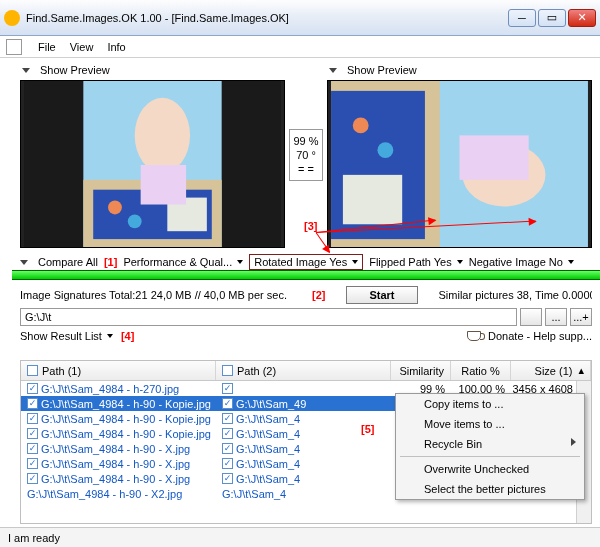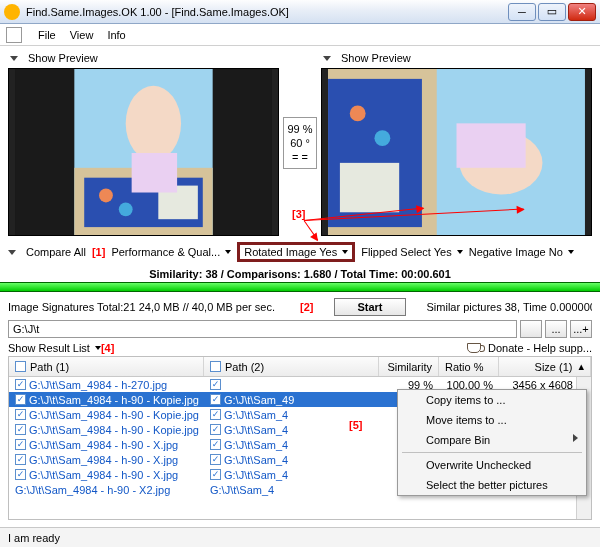--- a/index.html
+++ b/index.html
@@ -1,46 +1,46 @@
 <!DOCTYPE html>
 <html><head>
 <meta charset="utf-8">
 <style>
 *{margin:0;padding:0;box-sizing:border-box;font-family:"Segoe UI",Tahoma,sans-serif;font-size:11px}
 body{background:#fff;width:600px;height:547px;overflow:hidden;position:relative}
-.titlebar{height:24px;background:linear-gradient(#fdfdfe,#e8eef7 45%,#d5e1f2);display:flex;align-items:center;padding:0 4px;border-bottom:1px solid #8fa7c7}
+.titlebar{height:36px;background:linear-gradient(#fdfdfe,#e8eef7 45%,#d5e1f2);display:flex;align-items:center;padding:0 4px;border-bottom:1px solid #8fa7c7}
 .titlebar .ico{width:16px;height:16px;border-radius:50%;background:#ffb400;margin-right:6px}
 .titlebar .ttl{flex:1;color:#000}
 .winbtns{display:flex;gap:2px}
 .winbtn{width:28px;height:18px;border-radius:3px;display:flex;align-items:center;justify-content:center;border:1px solid #6f8fbd;background:linear-gradient(#eef3fb,#d4e2f5)}
 .winbtn.close{background:linear-gradient(#f08080,#d02910);color:#fff;border-color:#a02010}
 .menubar{height:22px;display:flex;align-items:center;padding:0 6px;gap:14px;border-bottom:1px solid #d0d0d0}
 .menubar .mico{width:16px;height:16px;background:#fff;border:1px solid #999;margin-right:2px}
-.content{padding:4px 8px 2px 8px}
+.content{padding:4px 8px 2px 20px}
 .prevrow{display:flex;gap:4px}
 .prevcol{flex:1}
 .showprev{display:flex;align-items:center;padding:2px 0 4px 2px}
 .chev{width:0;height:0;border-left:4px solid transparent;border-right:4px solid transparent;border-top:5px solid #444;margin-right:6px}
 .chevr{width:0;height:0;border-top:4px solid transparent;border-bottom:4px solid transparent;border-left:5px solid #444}
 .imgframe{height:168px;background:#222;border:1px solid #000;display:flex;align-items:center;justify-content:center;overflow:hidden;position:relative}
 .imgframe svg{width:100%;height:100%}
 .mid{width:34px;display:flex;align-items:center;justify-content:center}
 .midbox{border:1px solid #999;background:#fff;padding:4px 3px;text-align:center;line-height:1.3}
 .optrow{display:flex;align-items:center;gap:6px;margin-top:6px;position:relative}
 .opt{display:flex;align-items:center;gap:4px;white-space:nowrap}
 .opt .dd{width:0;height:0;border-left:3px solid transparent;border-right:3px solid transparent;border-top:4px solid #000;margin-left:1px}
 .ann{font-weight:700}
 .simline{text-align:center;font-weight:700;margin:6px 0 2px 0}
 .greenbar{height:10px;background:linear-gradient(#6f6,#0c0);border-top:1px solid #060;border-bottom:1px solid #060;margin:0 -8px 6px -8px}
 .sigrow{display:flex;align-items:center;gap:21px;margin-bottom:4px}
 .startbtn{border:1px solid #7a7a7a;background:linear-gradient(#fff,#e7e7e7);padding:2px 22px;font-weight:700}
 .pathrow{display:flex;align-items:center;gap:3px;margin-bottom:4px}
 .pathbox{flex:1;border:1px solid #999;height:18px;padding:0 4px;display:flex;align-items:center;background:#fff}
 .smbtn{width:22px;height:18px;border:1px solid #999;background:linear-gradient(#fff,#e6e6e6);display:flex;align-items:center;justify-content:center}
-.filtrow{display:flex;align-items:center;gap:0;margin-bottom:2px}
+.filtrow{display:flex;align-items:center;gap:8px;margin-bottom:18px}
 .table{border:1px solid #bfbfbf;height:164px;overflow:hidden;position:relative;background:#fff}
 .thead{display:flex;background:linear-gradient(#fcfcfc,#ececec);border-bottom:1px solid #c8c8c8;height:20px}
 .th{padding:2px 6px;border-right:1px solid #d5d5d5;display:flex;align-items:center;gap:4px}
 .tbody{}
 .tr{display:flex;height:15px;align-items:center}
 .tr.sel2{background:#2a72d1;color:#fff}
 .td{padding:0 6px;overflow:hidden;white-space:nowrap;text-overflow:ellipsis;display:flex;align-items:center;gap:3px}
 .ck{width:11px;height:11px;border:1px solid #5b8fce;background:#fff;display:inline-flex;align-items:center;justify-content:center;flex-shrink:0;font-size:9px;color:#2a72d1;line-height:1}
 .ctxmenu{position:absolute;background:#f4f4f4;border:1px solid #9a9a9a;box-shadow:2px 2px 4px rgba(0,0,0,.3);width:190px;z-index:50}
 .ctxmenu .mi{padding:4px 8px 4px 28px;position:relative}
@@ -89,21 +89,21 @@
             <circle cx="112" cy="142" r="7" fill="#4ad"></circle>
             <rect x="145" y="118" width="40" height="34" fill="#e6e9df"></rect>
             <ellipse cx="140" cy="55" rx="28" ry="38" fill="#f4d9c6"></ellipse>
             <rect x="118" y="85" width="46" height="40" fill="#ead0f2"></rect>
           </svg>
       </div>
     </div>
     <div class="mid">
       <div class="midbox">
         <div>99 %</div>
-          <div>60 °</div>
+          <div>70 °</div>
           <div>= =</div>
       </div>
     </div>
     <div class="prevcol">
       <div class="showprev opt">
           <span class="chev"></span>
           <span>Show Preview</span>
         </div>
       <div class="imgframe">
         <svg viewBox="0 0 260 168">
@@ -130,35 +130,34 @@
   <div class="optrow">
     <div class="opt">
         <span class="chev"></span>
         <span>Compare All</span>
       </div>
     <span class="ann" style="color:red">[1]</span>
     <div class="opt">
         <span>Performance &amp; Qual...</span>
         <span class="dd"></span>
       </div>
-    <div class="opt" style="border:3px solid #7f1d1d;padding:1px 4px">
+    <div class="opt" style="border:1px solid #7f1d1d;padding:1px 4px">
         <span>Rotated Image Yes</span>
         <span class="dd"></span>
       </div>
     <div class="opt">
-        <span>Flipped Select Yes</span>
+        <span>Flipped Path Yes</span>
         <span class="dd"></span>
       </div>
     <div class="opt">
         <span>Negative Image No</span>
         <span class="dd"></span>
       </div>
   </div>
 
-  <div class="simline">Similarity: 38 / Comparisons: 1.680 / Total Time: 00:00.601</div>
   <div class="greenbar"></div>
 
   <div class="sigrow">
     <span>Image Signatures Total:21  24,0 MB // 40,0 MB per sec.</span>
     <span class="ann" style="color:red;margin-left:4px">[2]</span>
     <button class="startbtn">Start</button>
     <span style="flex:1;overflow:hidden;white-space:nowrap">Similar pictures 38, Time 0.000000 sec. // 1.#INF0000 p</span>
   </div>
 
   <div class="pathrow">
@@ -191,21 +190,21 @@
           <span class="ck"></span>
           <span>Path (1)</span>
         </div>
       <div class="th" style="width:175px">
           <span class="ck"></span>
           <span>Path (2)</span>
         </div>
       <div class="th" style="width:60px;justify-content:flex-end">
           <span>Similarity</span>
         </div>
-      <div class="th" style="width:60px;justify-content:flex-start">
+      <div class="th" style="width:60px;justify-content:center">
           <span>Ratio %</span>
         </div>
       <div class="th" style="flex:1;justify-content:flex-end">
           <span>Size (1)</span>
           <span style="margin-left:2px">▴</span>
         </div>
     </div>
     <div class="tbody" id="tbody">
         <div class="tr">
           <div class="td" style="width:195px">
@@ -304,25 +303,25 @@
           <div class="td" style="width:175px">
             <span style="color:#1358c7">G:\J\t\Sam_4</span>
           </div>
           <div class="td" style="width:60px;justify-content:flex-end"></div>
           <div class="td" style="width:60px;justify-content:flex-end">100.00 %</div>
           <div class="td" style="flex:1;justify-content:flex-end;padding-right:18px">3456 x 4608</div>
         </div>
       </div>
     <div class="vsb"></div>
 
-    <div class="ctxmenu" style="left:388px;top:32px">
+    <div class="ctxmenu" style="left:374px;top:32px">
       <div class="mi">Copy items to ...</div>
       <div class="mi">Move items to ...</div>
       <div class="mi" style="display:flex;justify-content:space-between">
-          <span>Compare Bin</span>
+          <span>Recycle Bin</span>
           <span class="chevr"></span>
         </div>
       <div class="sep"></div>
       <div class="mi">Overwrite Unchecked</div>
       <div class="mi">Select the better pictures</div>
 
     </div>
     <span class="ann" style="color:red;position:absolute;left:340px;top:62px;font-weight:700;z-index:40">[5]</span>
   </div>
 </div>

